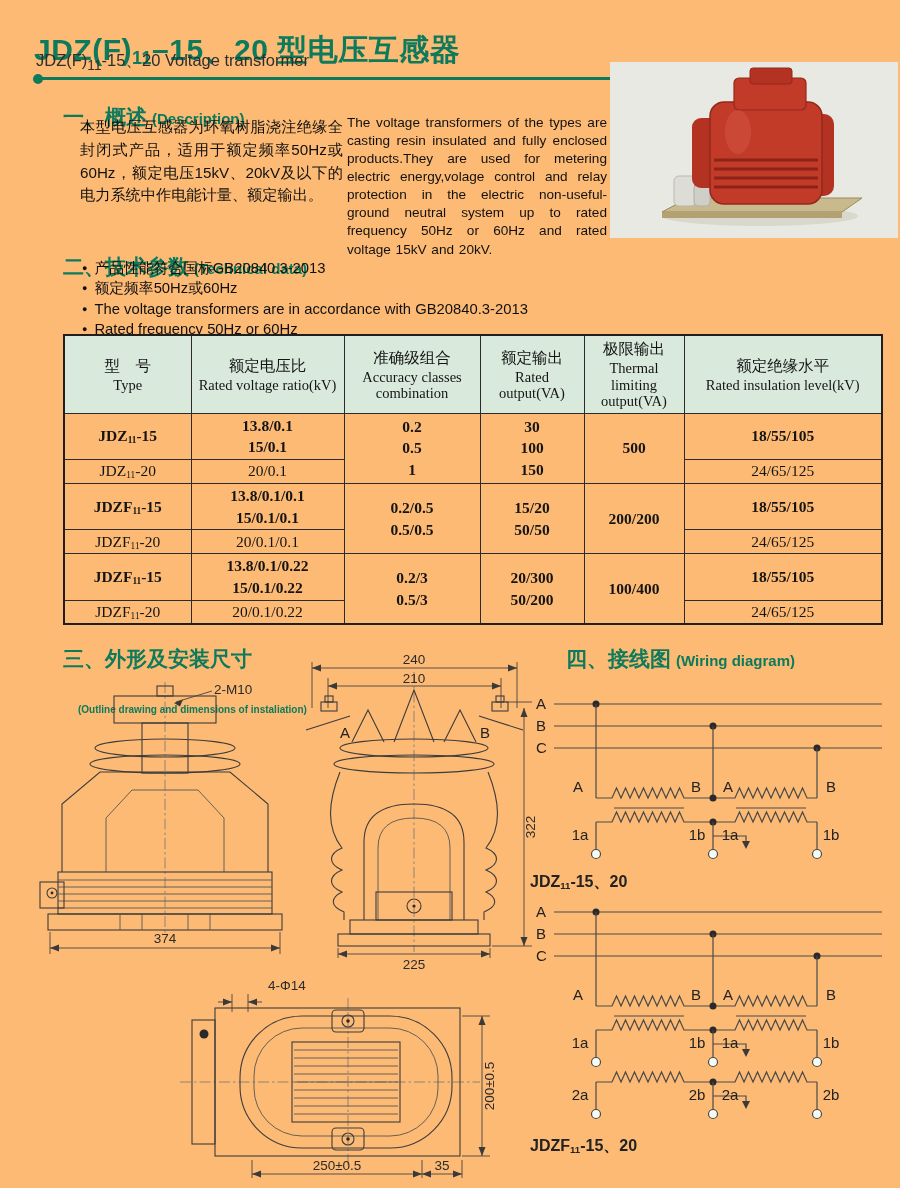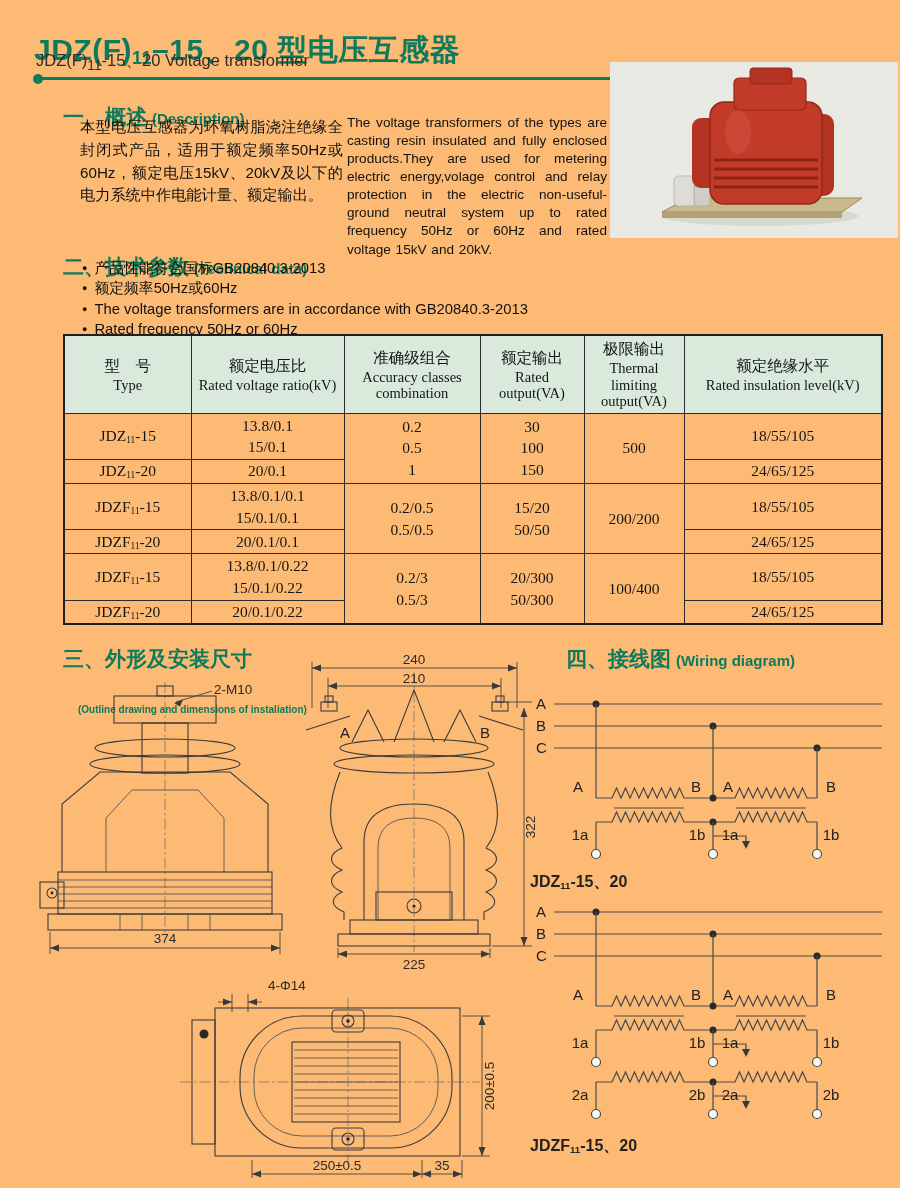--- a/index.html
+++ b/index.html
@@ -27,21 +27,21 @@
   
   table.spec{left:63px;top:334px;width:818px;border-collapse:collapse;table-layout:fixed;
              font-family:"Liberation Serif","DejaVu Serif",serif;color:#141414;}
   table.spec,table.spec th,table.spec td{border:1.6px solid #2b2b2b;}
   table.spec{border:2.5px solid #1f1f1f;}
   table.spec th{background:#d9eadd;font-weight:normal;padding:3px 2px;}
   table.spec td{text-align:center;padding:1px 2px;font-size:15.5px;}
   .th-zh{font-size:15.5px;}
   .th-en{font-size:14.5px;line-height:1.12;}
   .ml{white-space:pre-line;line-height:1.4;}
-  tr.tall{height:46px;} tr.short{height:24px;} tr.head{height:78px;}
+  tr.tall{height:46px;font-weight:bold;} tr.short{height:24px;} tr.head{height:78px;}
   
   svg{position:absolute;overflow:visible;}
   .ln{stroke:#3c3c3c;stroke-width:1.1;fill:none;}
   .thin{stroke:#555;stroke-width:.9;fill:none;}
   .dash{stroke:#777;stroke-width:.8;fill:none;stroke-dasharray:11 3 2.5 3;}
   .diml{stroke:#444;stroke-width:.9;fill:none;}
   .ah{fill:#3a3a3a;stroke:none;}
   .dimt{font-size:13.5px;fill:#2b2b2b;font-family:"Liberation Sans","DejaVu Sans",sans-serif;}
   .wln{stroke:#4a4a4a;stroke-width:1.2;fill:none;}
   .wlbl{font-size:15px;fill:#222;font-family:"Liberation Sans","DejaVu Sans",sans-serif;}
@@ -158,21 +158,21 @@
       <td>20/0.1/0.1</td>
       <td>24/65/125</td>
     </tr>
     <tr class="tall">
       <td class="tcell"><span>JDZF</span><sub>11</sub><span>-15</span></td>
       <td class="ml">13.8/0.1/0.22
 15/0.1/0.22</td>
       <td class="ml" rowspan="2">0.2/3
 0.5/3</td>
       <td class="ml" rowspan="2">20/300
-50/300</td>
+50/200</td>
       <td rowspan="2">100/400</td>
       <td>18/55/105</td>
     </tr>
     <tr class="short">
       <td class="tcell"><span>JDZF</span><sub>11</sub><span>-20</span></td>
       <td>20/0.1/0.22</td>
       <td>24/65/125</td>
     </tr>
   </tbody>
     </table>

